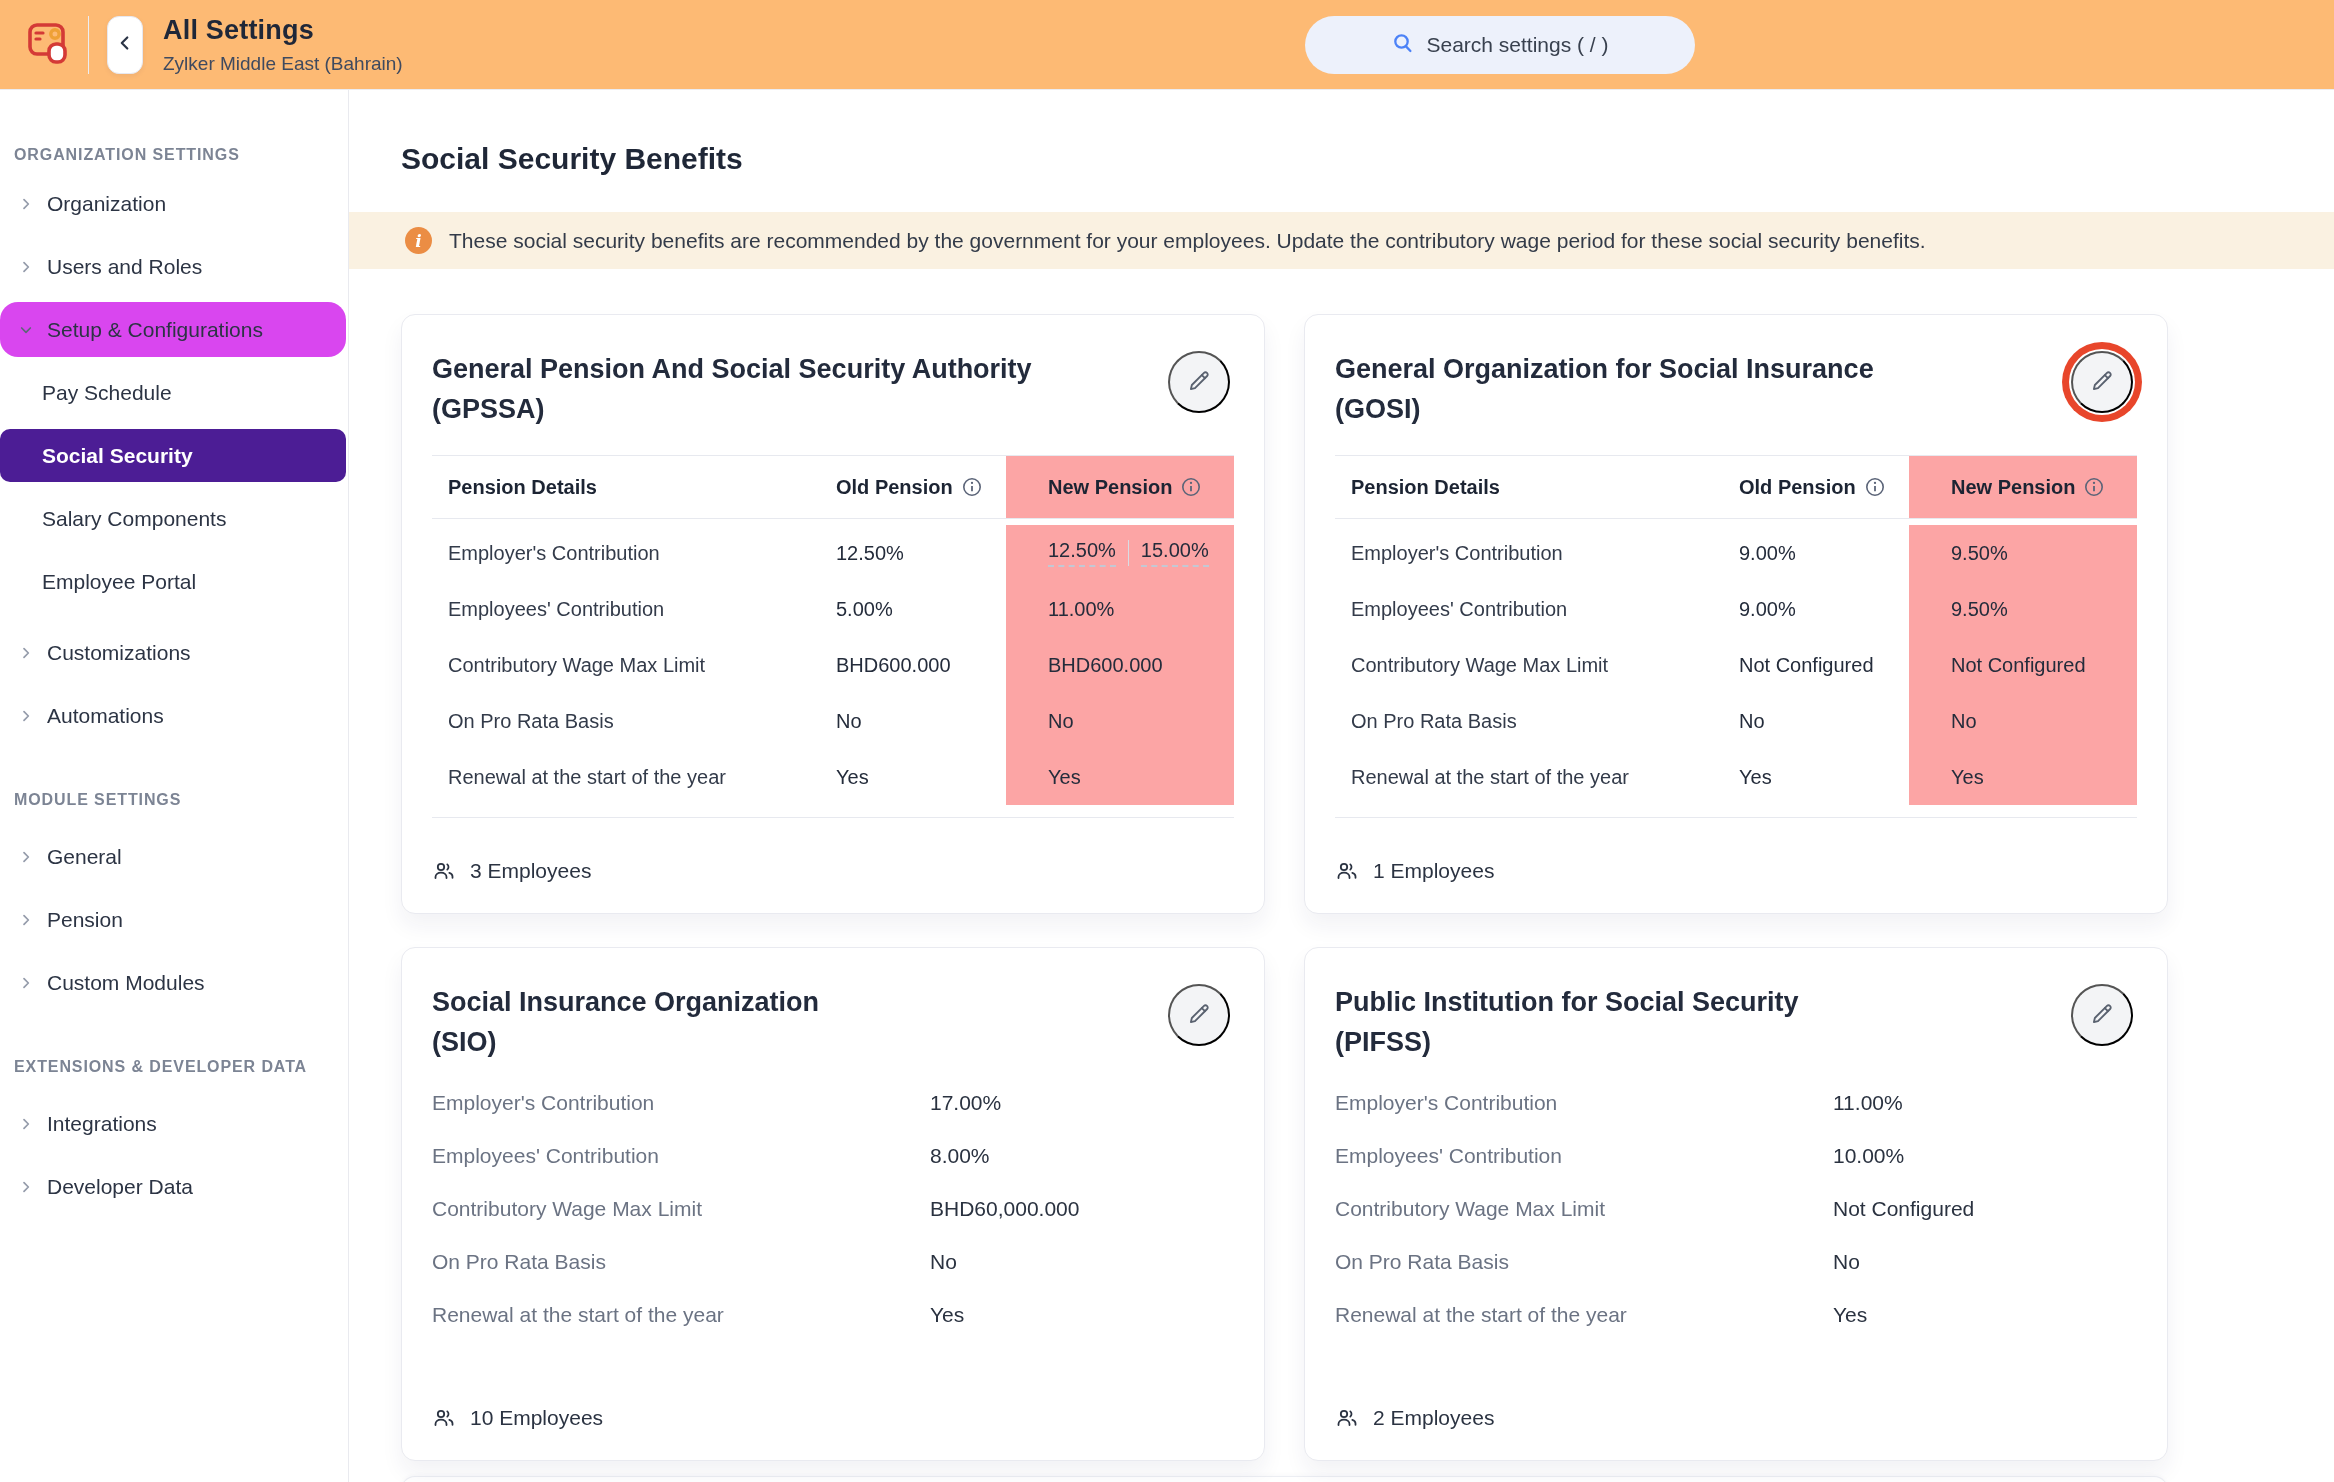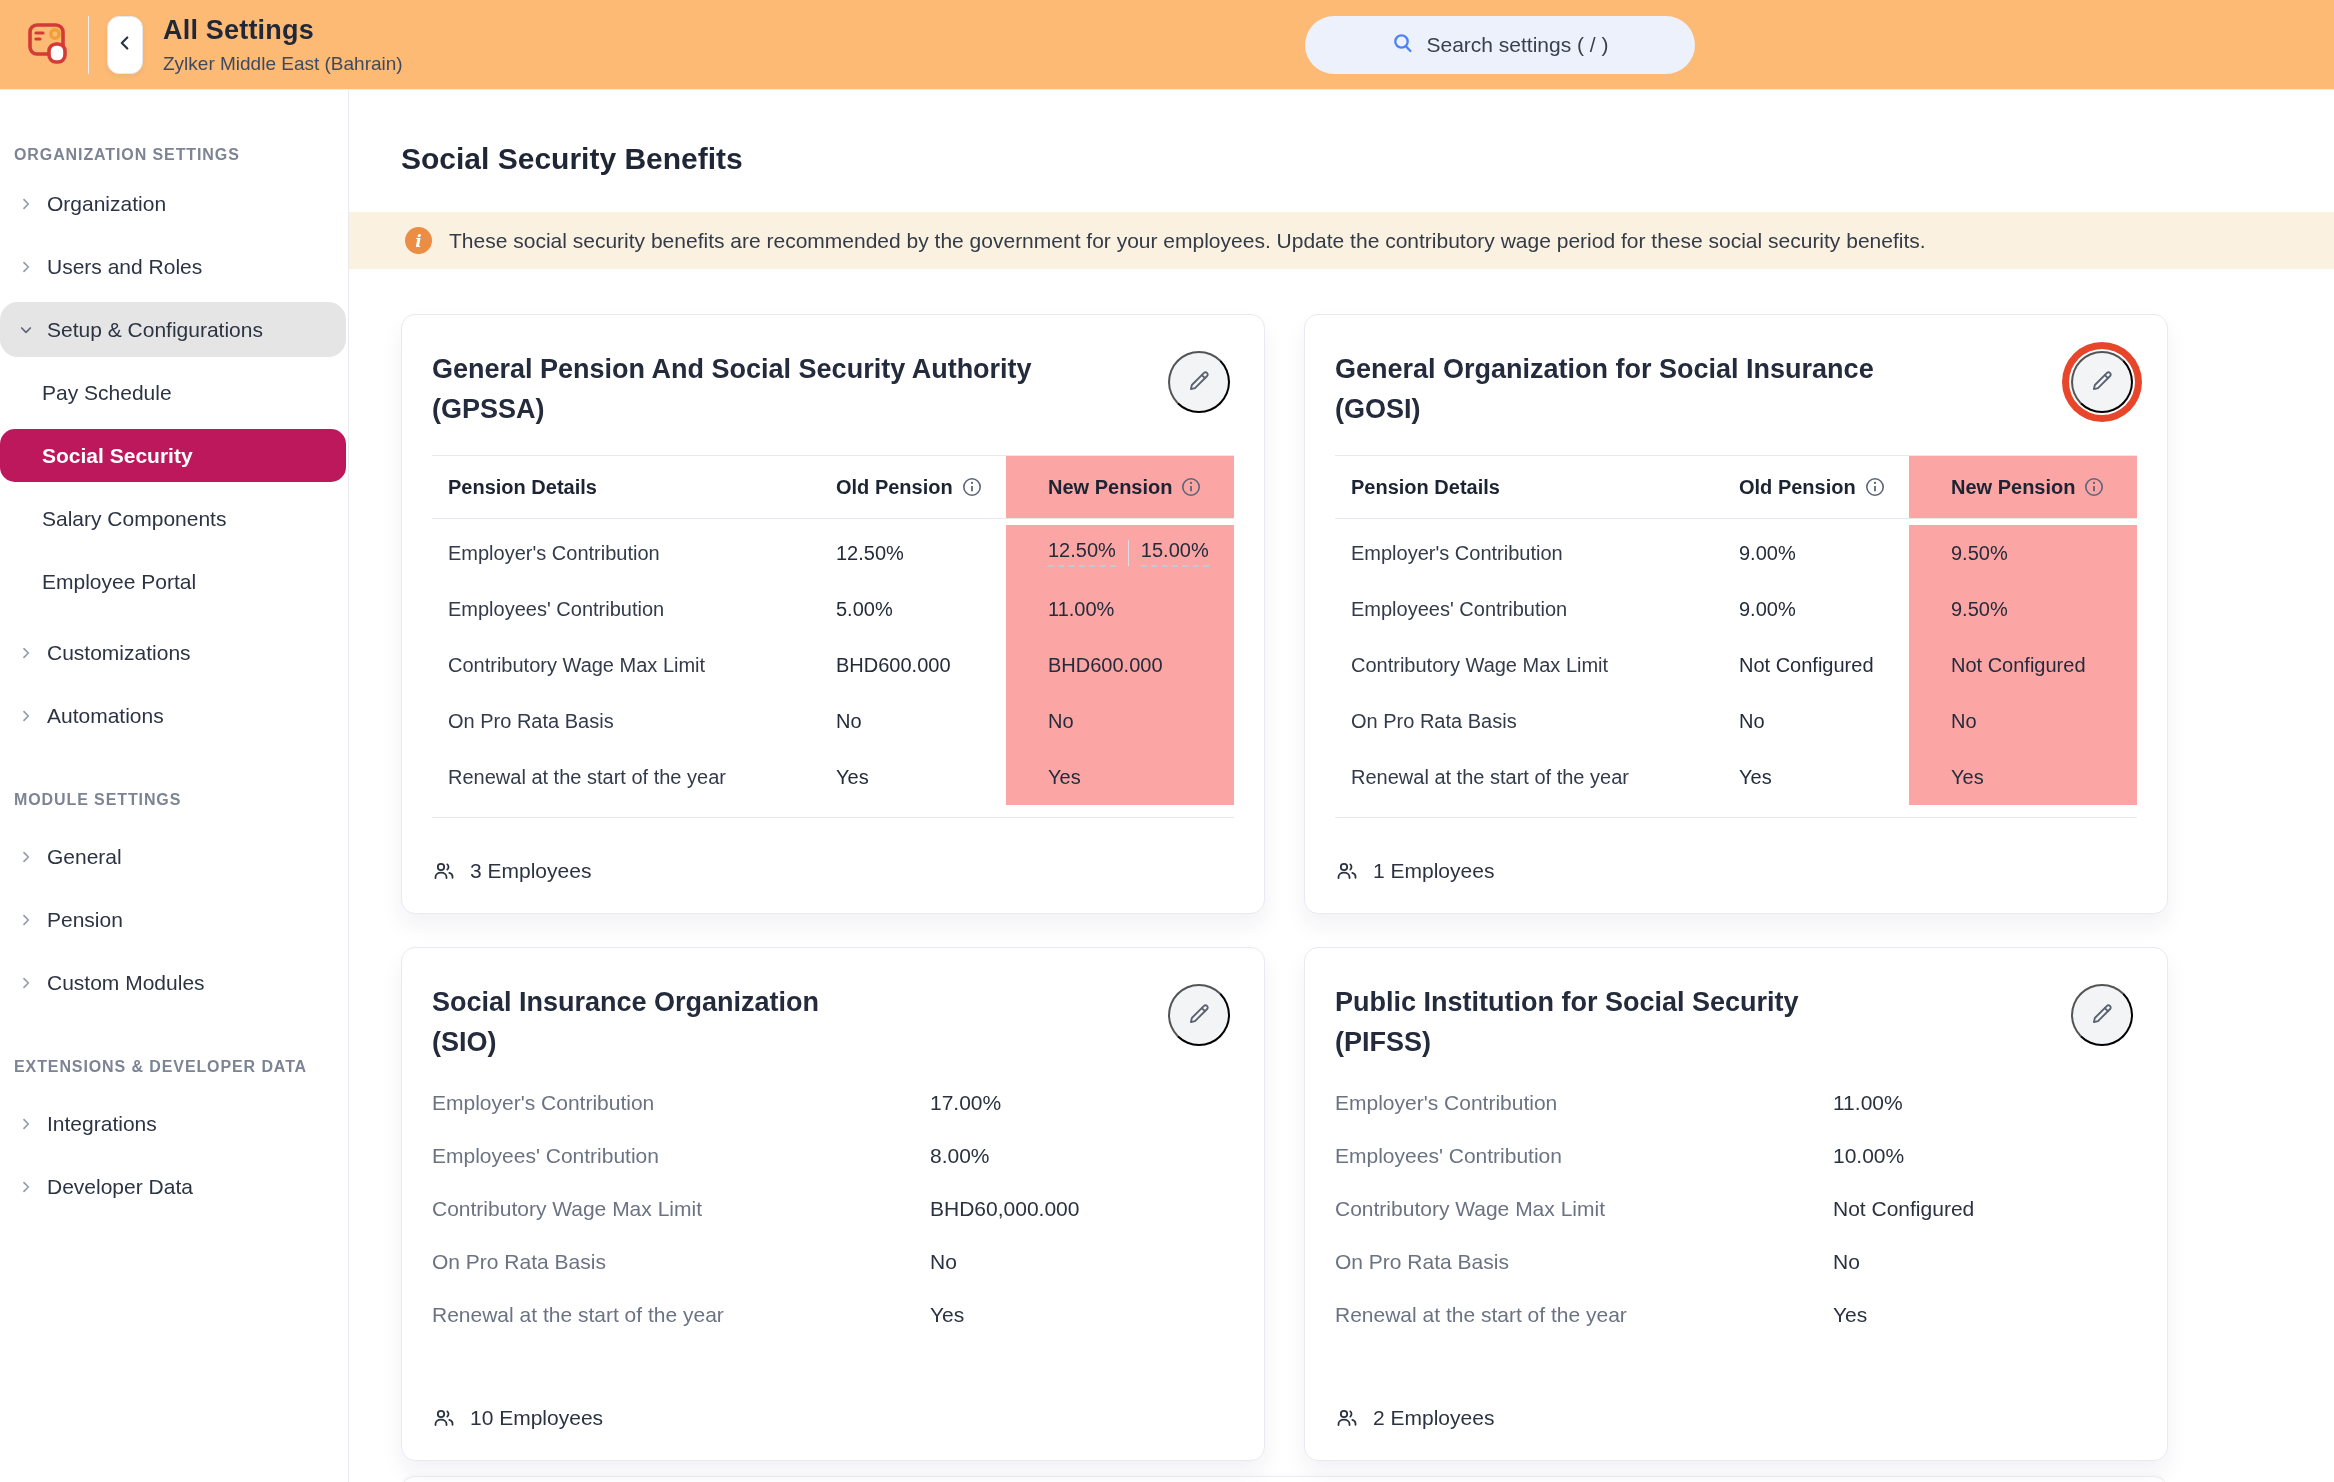--- a/index.html
+++ b/index.html
@@ -22,24 +22,24 @@
                  justify-content:center; gap:11px; font-size:21px; color:#39414f; cursor:pointer; }
 
   
   .shell { display:flex; height:1392px; }
   .sidebar { width:349px; flex:none; border-right:1px solid #e9eaef; background:#fff; overflow:hidden; }
   .sec-label { margin:56px 14px 8px; font-size:16px; font-weight:700; color:#7c8494; letter-spacing:.9px; }
   .sec-label.later { margin-top:44px; margin-bottom:16px; }
   .nav-item { height:63px; display:flex; align-items:center; padding-left:18px; gap:13px;
               font-size:21px; color:#2c3444; cursor:pointer; }
   .nav-item .chev { width:16px; height:16px; flex:none; display:flex; align-items:center; color:#959cab; }
-  .nav-item.pill { background:#e5e5e5; border-radius:18px; width:346px; height:55px; margin:4px 0; }
+  .nav-item.pill { background:#d946ef; border-radius:18px; width:346px; height:55px; margin:4px 0; }
   .nav-child { height:63px; display:flex; align-items:center; padding-left:42px;
                font-size:21px; color:#2c3444; cursor:pointer; }
-  .nav-child.selected { background:#be185d; color:#fff; font-weight:700; border-radius:15px;
+  .nav-child.selected { background:#4c1d95; color:#fff; font-weight:700; border-radius:10px;
                         width:346px; height:53px; margin:5px 0; }
   .group-gap { height:8px; }
 
   
   .main { flex:1; overflow:hidden; }
   .page-title { margin:52px 0 0 52px; font-size:30px; font-weight:700; color:#1f2737; }
   .banner { margin-top:36px; background:#faf1e1; padding:15px 40px 15px 56px;
             display:flex; align-items:center; gap:17px; }
   .banner-icon { width:27px; height:27px; border-radius:50%; background:#eb8d44; flex:none;
                  display:flex; align-items:center; justify-content:center; color:#fff;

